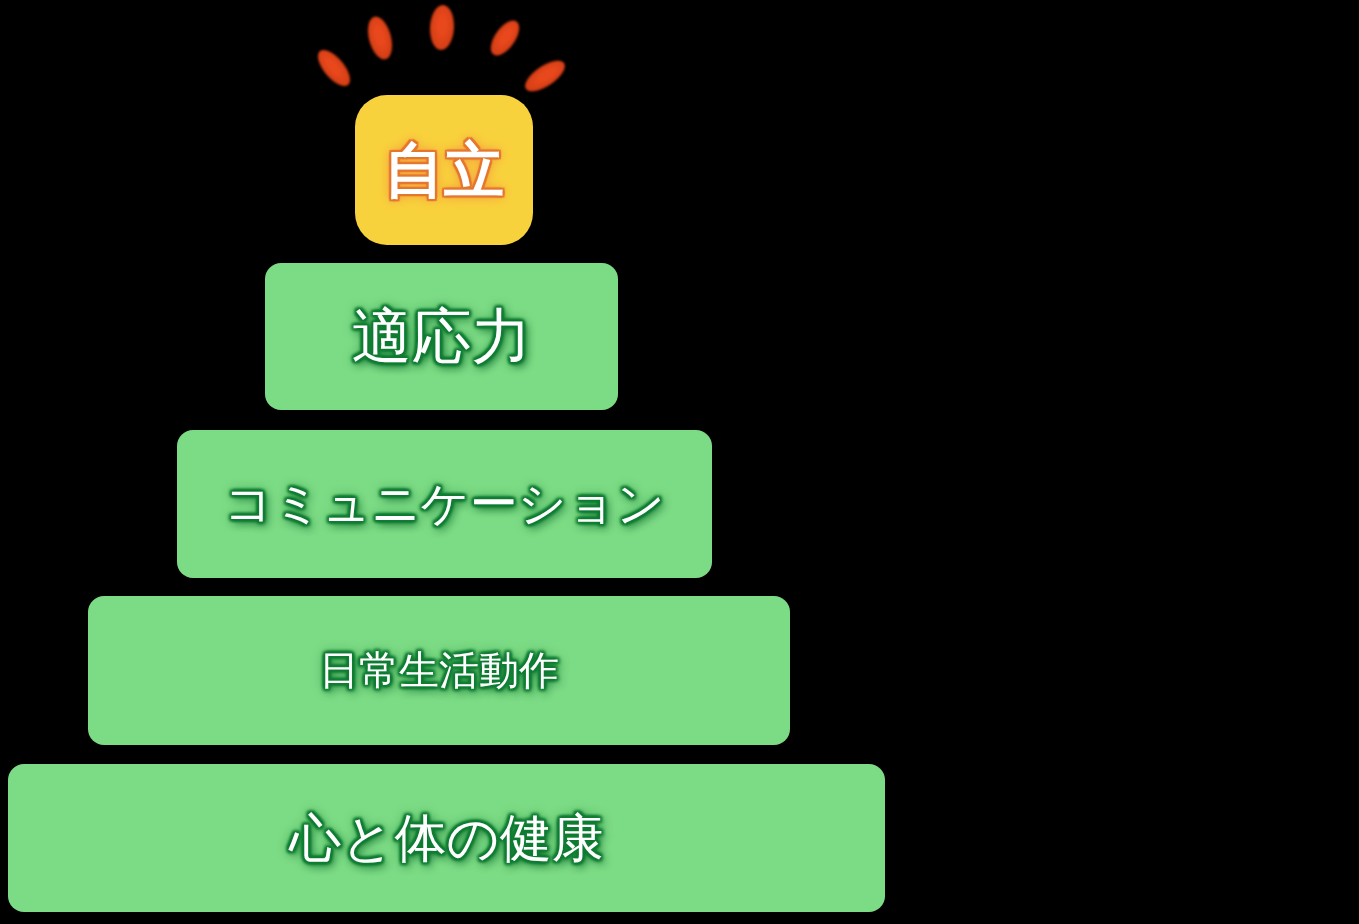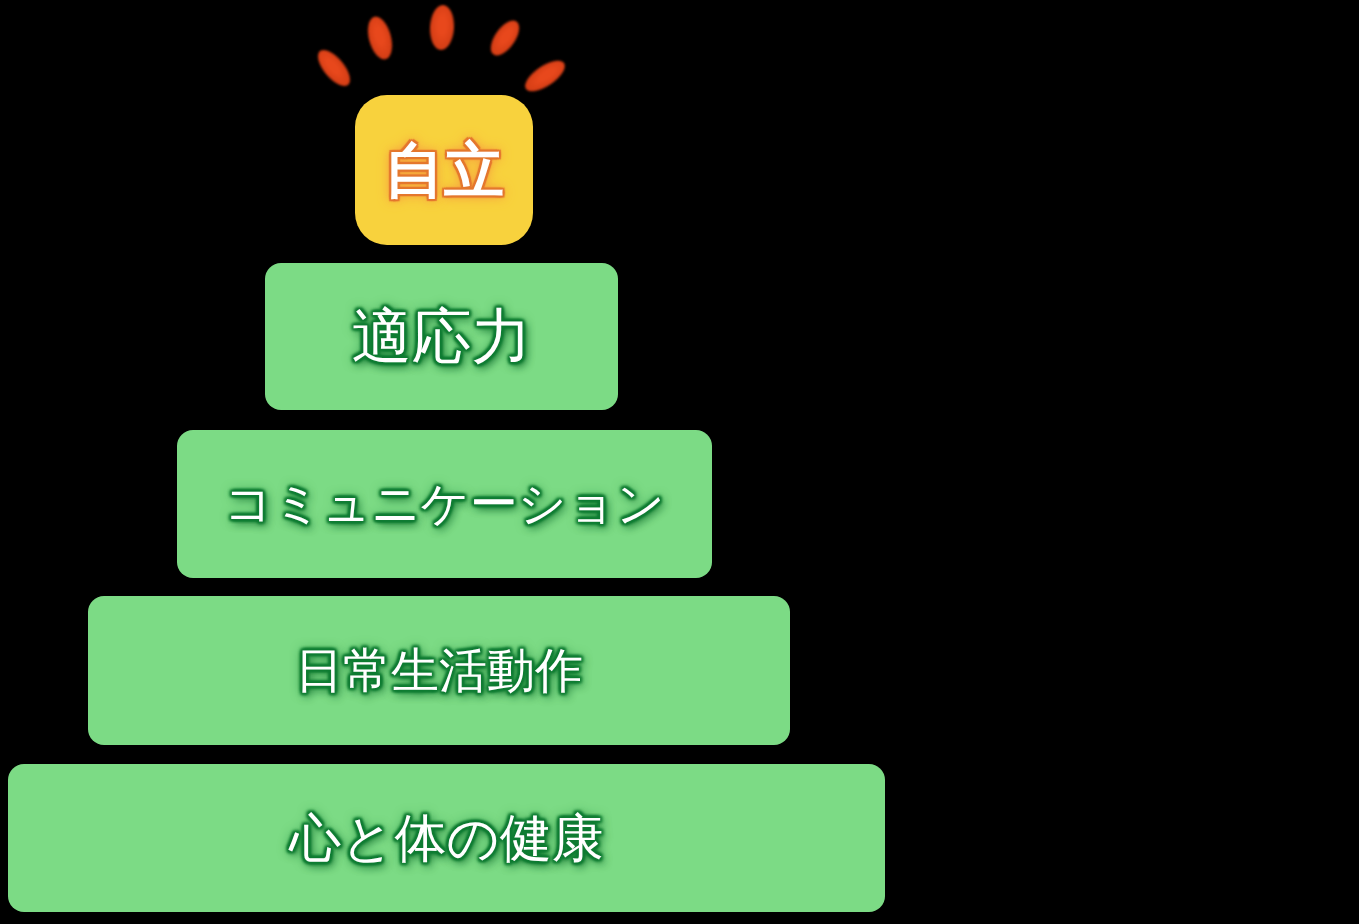--- a/index.html
+++ b/index.html
@@ -73,21 +73,21 @@
     text-shadow:
       2px 0 3px var(--green-glow), -2px 0 3px var(--green-glow),
       0 2px 3px var(--green-glow), 0 -2px 3px var(--green-glow),
       2px 2px 3px var(--green-glow), -2px -2px 3px var(--green-glow),
       2px -2px 3px var(--green-glow), -2px 2px 3px var(--green-glow),
       0 0 12px var(--green-glow),
       3px 4px 8px var(--green-glow-dark);
   }
   .block-2{left:265px;top:263px;width:353px;height:147px;font-size:60px;}
   .block-3{left:177px;top:430px;width:535px;height:148px;font-size:48px;}
-  .block-4{left:88px; top:596px;width:702px;height:149px;font-size:48px;}
+  .block-4{left:88px; top:596px;width:702px;height:149px;font-size:40px;}
   .block-5{left:8px;  top:764px;width:877px;height:148px;font-size:52px;}
 </style>
 </head>
 <body>
 
 <div class="stage">
 
   <div>
     <div class="ray ray1"></div>
     <div class="ray ray2"></div>

